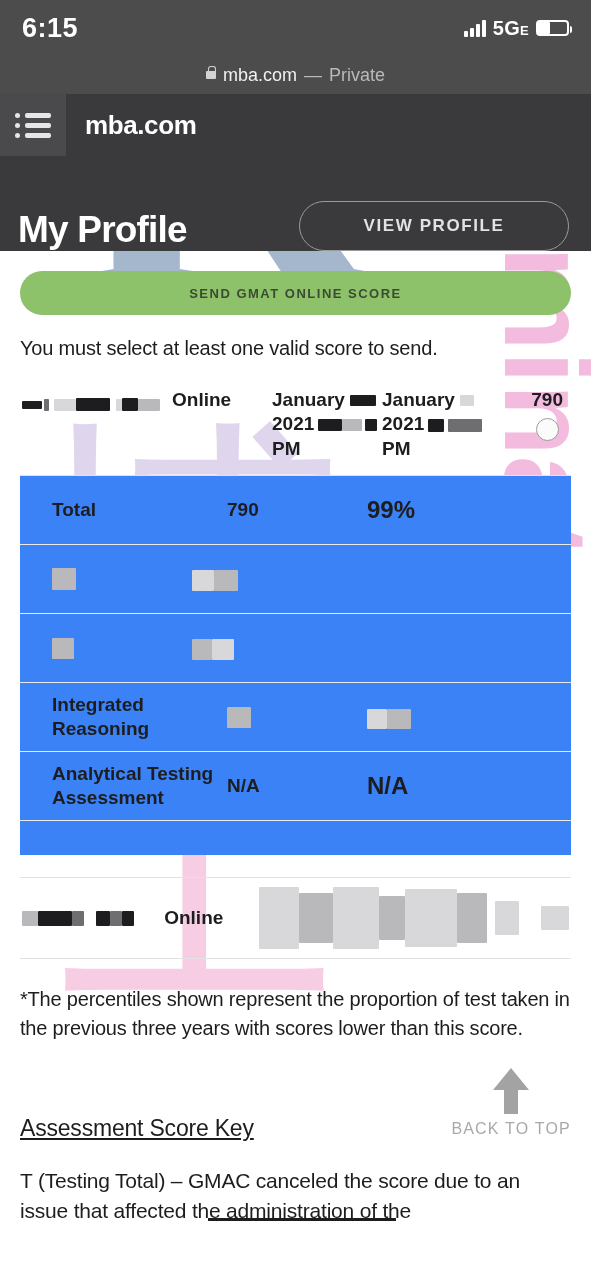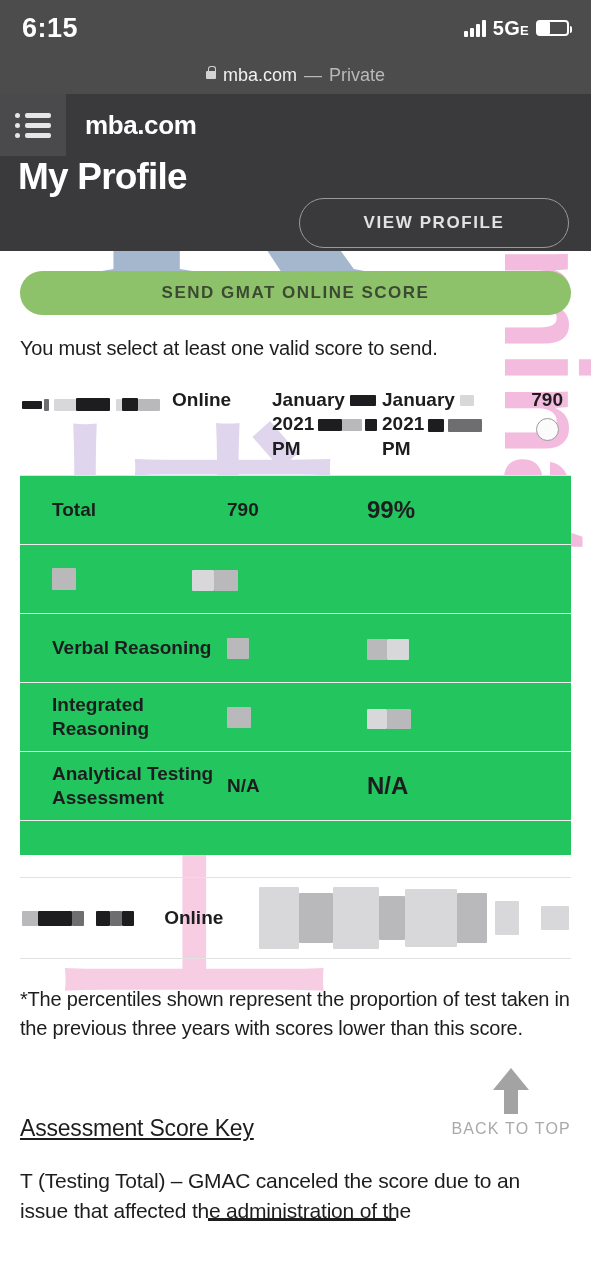--- a/index.html
+++ b/index.html
@@ -123,23 +123,22 @@
     color:#ffffff;
     font-size:26px;
     font-weight:bold;
     letter-spacing:-0.4px;
   }
 
   .titlerow {
     position:relative; z-index:10;
     background:#3a3a3c;
     height:95px;
-    display:flex;align-items:flex-start;
+    display:flex;align-items:flex-end;
     padding:0 22px 0 18px;
-    flex-direction:column;
   }
   .page-title {
     color:#ffffff;
     font-size:37px;
     font-weight:bold;
     letter-spacing:-0.8px;
   }
   .view-profile {
     margin-left:auto;
     border:1.6px solid #9a9a9c;
@@ -160,21 +159,21 @@
 
   .send-btn {
     display:block;
     margin:20px 0 0 0;
     width:100%;
     background:#8ec26a;
     border:none;
     border-radius:22px;
     height:44px;
     color:#3d4a33;
-    font-size:17px;
+    font-size:13px;
     font-weight:bold;
     letter-spacing:1.5px;
     cursor:pointer;
   }
   .notice {
     margin-top:22px;
     font-size:20px;
     color:#1d1d1f;
     letter-spacing:-0.2px;
   }
@@ -197,21 +196,21 @@
     background:#fbfbfb; margin:6px auto 0 auto; cursor:pointer;
   }
 
   
   .rd { display:inline-block; vertical-align:middle; border-radius:1px; }
   .rd-dark  { background:#1d1d1f; }
   .rd-mid   { background:#6e6e70; }
   .rd-light { background:#b9b9bb; }
   .rd-pale  { background:#d8d8da; }
 
-  .tbl { background:#22c55e; }
+  .tbl { background:#3b82f6; }
   .trow {
     display:flex; align-items:center;
     min-height:69px;
     border-bottom:1px solid #ececec;
     padding:10px 0 10px 32px;
   }
   .trow:last-child { border-bottom:none; }
   .t-label { width:175px; font-size:19px; font-weight:bold; color:#1d1d1f; line-height:1.25;}
   .t-score { width:140px; font-size:19px; font-weight:bold; color:#1d1d1f; }
   .t-pct   { width:150px; font-size:24px; font-weight:bold; color:#1d1d1f; }
@@ -376,21 +375,20 @@
           <div class="t-score">790</div>
           <div class="t-pct">99%</div>
         </div>
 
         <div class="trow">
           <div class="t-score"><span class="rd rd-light" style="width:24px;height:22px;"></span></div>
           <div class="t-pct"><span class="rd rd-pale" style="width:22px;height:21px;"></span><span class="rd rd-light" style="width:24px;height:21px;"></span></div>
         </div>
 
         <div class="trow">
-          <div class="t-label">Verbal Reasoning</div>
           <div class="t-score"><span class="rd rd-light" style="width:22px;height:21px;"></span></div>
           <div class="t-pct"><span class="rd rd-light" style="width:20px;height:21px;"></span><span class="rd rd-pale" style="width:22px;height:21px;"></span></div>
         </div>
 
         <div class="trow">
           <div class="t-label">Integrated Reasoning</div>
           <div class="t-score"><span class="rd rd-light" style="width:24px;height:21px;"></span></div>
           <div class="t-pct"><span class="rd rd-pale" style="width:20px;height:20px;"></span><span class="rd rd-light" style="width:24px;height:20px;"></span></div>
         </div>
 

